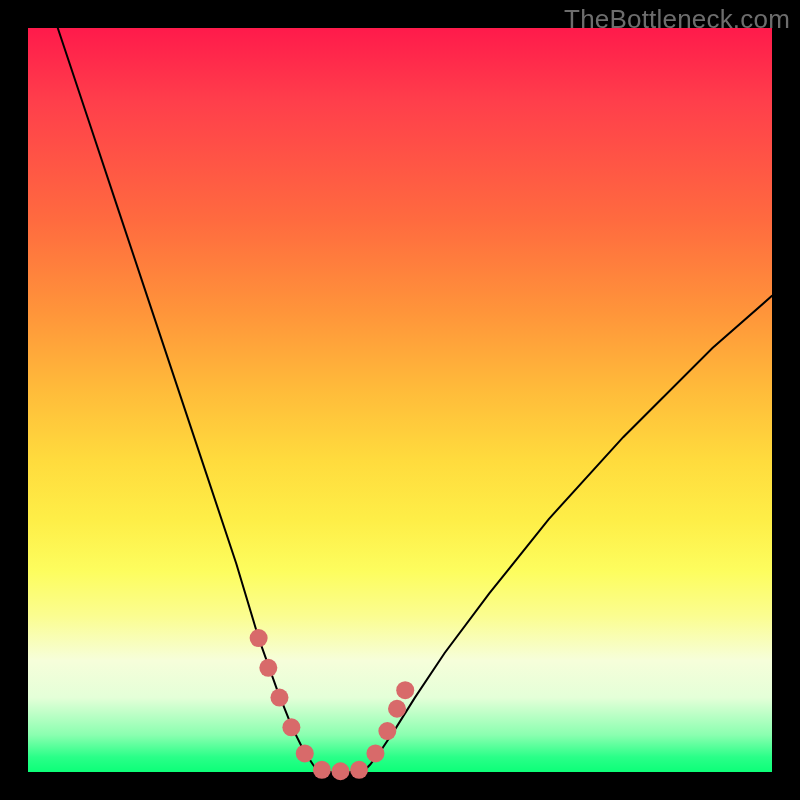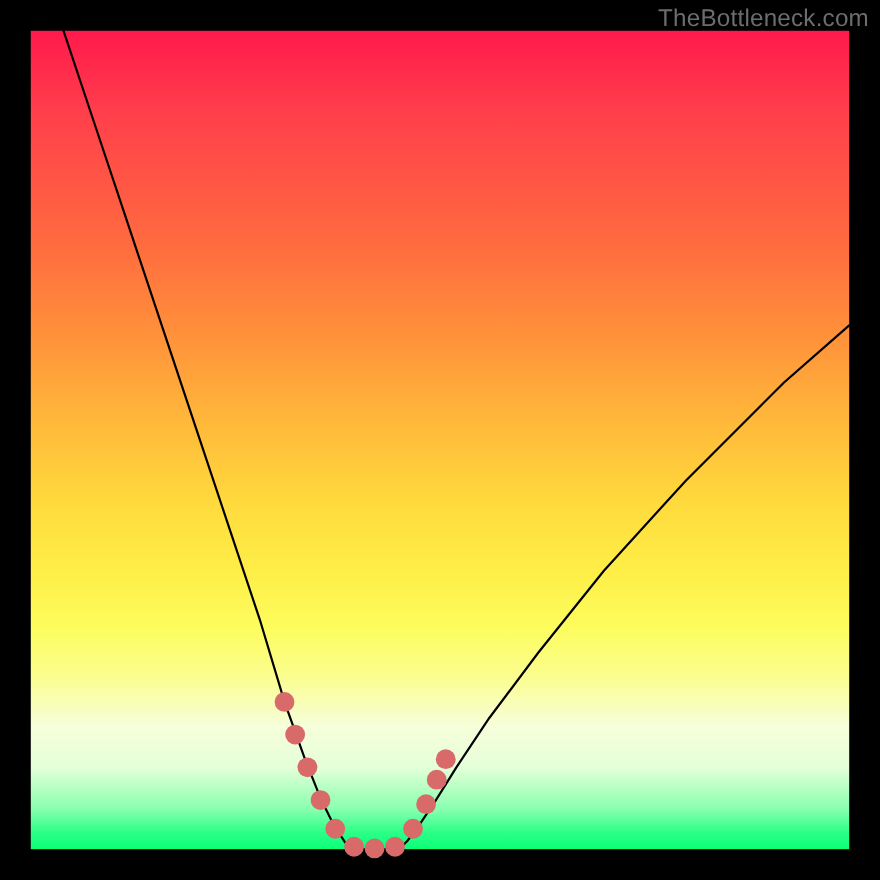--- a/index.html
+++ b/index.html
@@ -42,21 +42,21 @@
       #8bffb0 95%,
       #2aff88 98%,
       #0cff78 100%
     );
   }
   .watermark {
     position: absolute;
     top: 4px;
     right: 10px;
     color: #6d6d6d;
-    font-size: 22px;
+    font-size: 26px;
     font-weight: 500;
     letter-spacing: 0.2px;
     user-select: none;
   }
   svg.curves {
     position: absolute;
     left: 0;
     top: 0;
     width: 744px;
     height: 744px;

